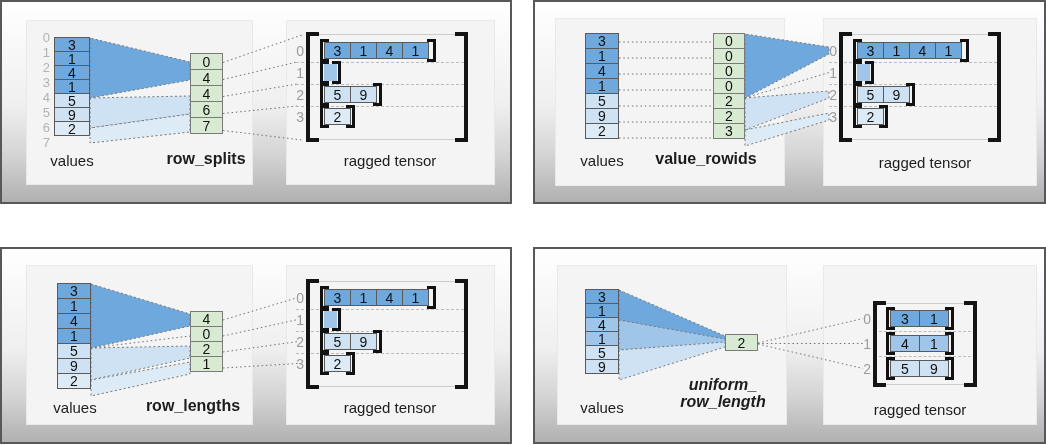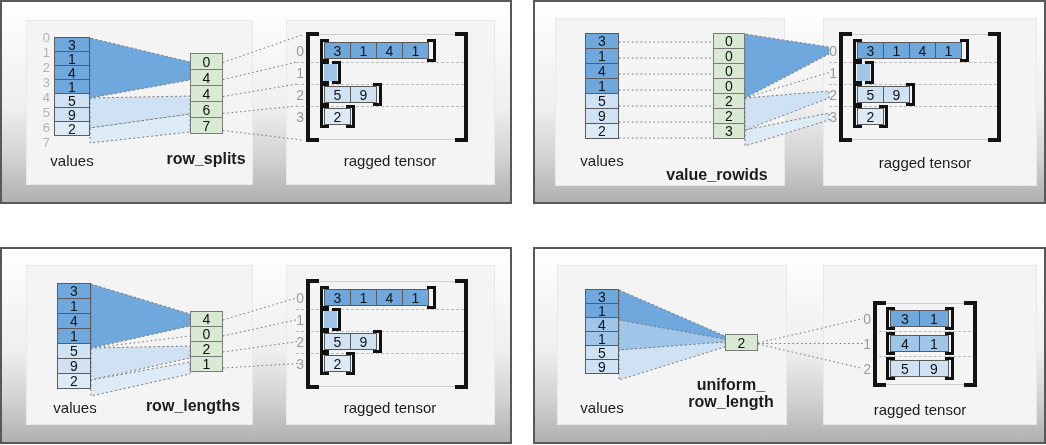--- a/index.html
+++ b/index.html
@@ -133,21 +133,21 @@
       <div class="col" style="left: 178px; top: 32px;">
         <div class="vcell" style="width: 32px; height: 16px; background: rgb(217, 234, 211); border-color: rgb(122, 122, 122);">0</div>
         <div class="vcell" style="width: 32px; height: 16px; background: rgb(217, 234, 211); border-color: rgb(122, 122, 122);">0</div>
         <div class="vcell" style="width: 32px; height: 16px; background: rgb(217, 234, 211); border-color: rgb(122, 122, 122);">0</div>
         <div class="vcell" style="width: 32px; height: 16px; background: rgb(217, 234, 211); border-color: rgb(122, 122, 122);">0</div>
         <div class="vcell" style="width: 32px; height: 16px; background: rgb(217, 234, 211); border-color: rgb(122, 122, 122);">2</div>
         <div class="vcell" style="width: 32px; height: 16px; background: rgb(217, 234, 211); border-color: rgb(122, 122, 122);">2</div>
         <div class="vcell" style="width: 32px; height: 16px; background: rgb(217, 234, 211); border-color: rgb(122, 122, 122);">3</div>
       </div>
       <div class="lab" style="left: 67px; top: 150px;">values</div>
-      <div class="lab bold" style="left: 182px; top: 148px; margin-top: 16px;">value_rowids</div>
+      <div class="lab bold" style="left: 171px; top: 148px;">value_rowids</div>
       <div class="lab" style="left: 390px; top: 152px;">ragged tensor</div>
       <div class="trect" style="left: 304px; top: 32px; width: 162px; height: 106px;"></div>
       <div class="sep" style="left: 294px; top: 59.5px; width: 168px;"></div>
       <div class="sep" style="left: 294px; top: 81.5px; width: 168px;"></div>
       <div class="sep" style="left: 294px; top: 103.5px; width: 168px;"></div>
       <div class="obr l" style="left: 304px; top: 30px; height: 110px;"></div>
       <div class="obr r" style="left: 453px; top: 30px; height: 110px;"></div>
       <div class="rowlab" style="left: 286px; top: 40.5px;">0</div>
       <div class="trow" style="left: 322px; top: 40px;">
         <div class="vcell" style="width: 27px; height: 17px; background: rgb(111, 168, 220);">3</div>
@@ -259,21 +259,21 @@
         <div class="vcell" style="width: 34px; height: 15px; background: rgb(111, 168, 220);">1</div>
         <div class="vcell" style="width: 34px; height: 15px; background: rgb(159, 197, 232);">4</div>
         <div class="vcell" style="width: 34px; height: 15px; background: rgb(159, 197, 232);">1</div>
         <div class="vcell" style="width: 34px; height: 15px; background: rgb(207, 226, 243);">5</div>
         <div class="vcell" style="width: 34px; height: 15px; background: rgb(207, 226, 243);">9</div>
       </div>
       <div class="col" style="left: 190px; top: 86px;">
         <div class="vcell" style="width: 33px; height: 17px; background: rgb(217, 234, 211); border-color: rgb(122, 122, 122);">2</div>
       </div>
       <div class="lab" style="left: 67px; top: 150px;">values</div>
-      <div class="lab bold" style="left: 196px; top: 127px;">uniform_
+      <div class="lab bold" style="left: 188px; top: 127px; font-style: italic;">uniform_
 row_length</div>
       <div class="lab" style="left: 385px; top: 152px;">ragged tensor</div>
       <div class="trect" style="left: 340px; top: 54px; width: 100px; height: 82px;"></div>
       <div class="sep" style="left: 344px; top: 81.5px; width: 92px;"></div>
       <div class="sep" style="left: 344px; top: 106.5px; width: 92px;"></div>
       <div class="obr l" style="left: 338px; top: 52px; height: 86px;"></div>
       <div class="obr r" style="left: 429px; top: 52px; height: 86px;"></div>
       <div class="rowlab" style="left: 320px; top: 61.5px;">0</div>
       <div class="trow" style="left: 355px; top: 61px;">
         <div class="vcell" style="width: 30px; height: 17px; background: rgb(111, 168, 220);">3</div>

